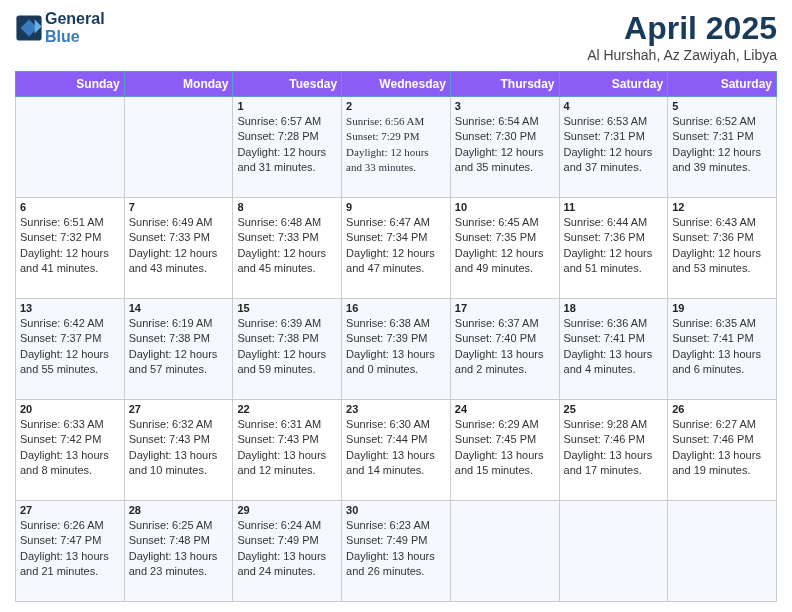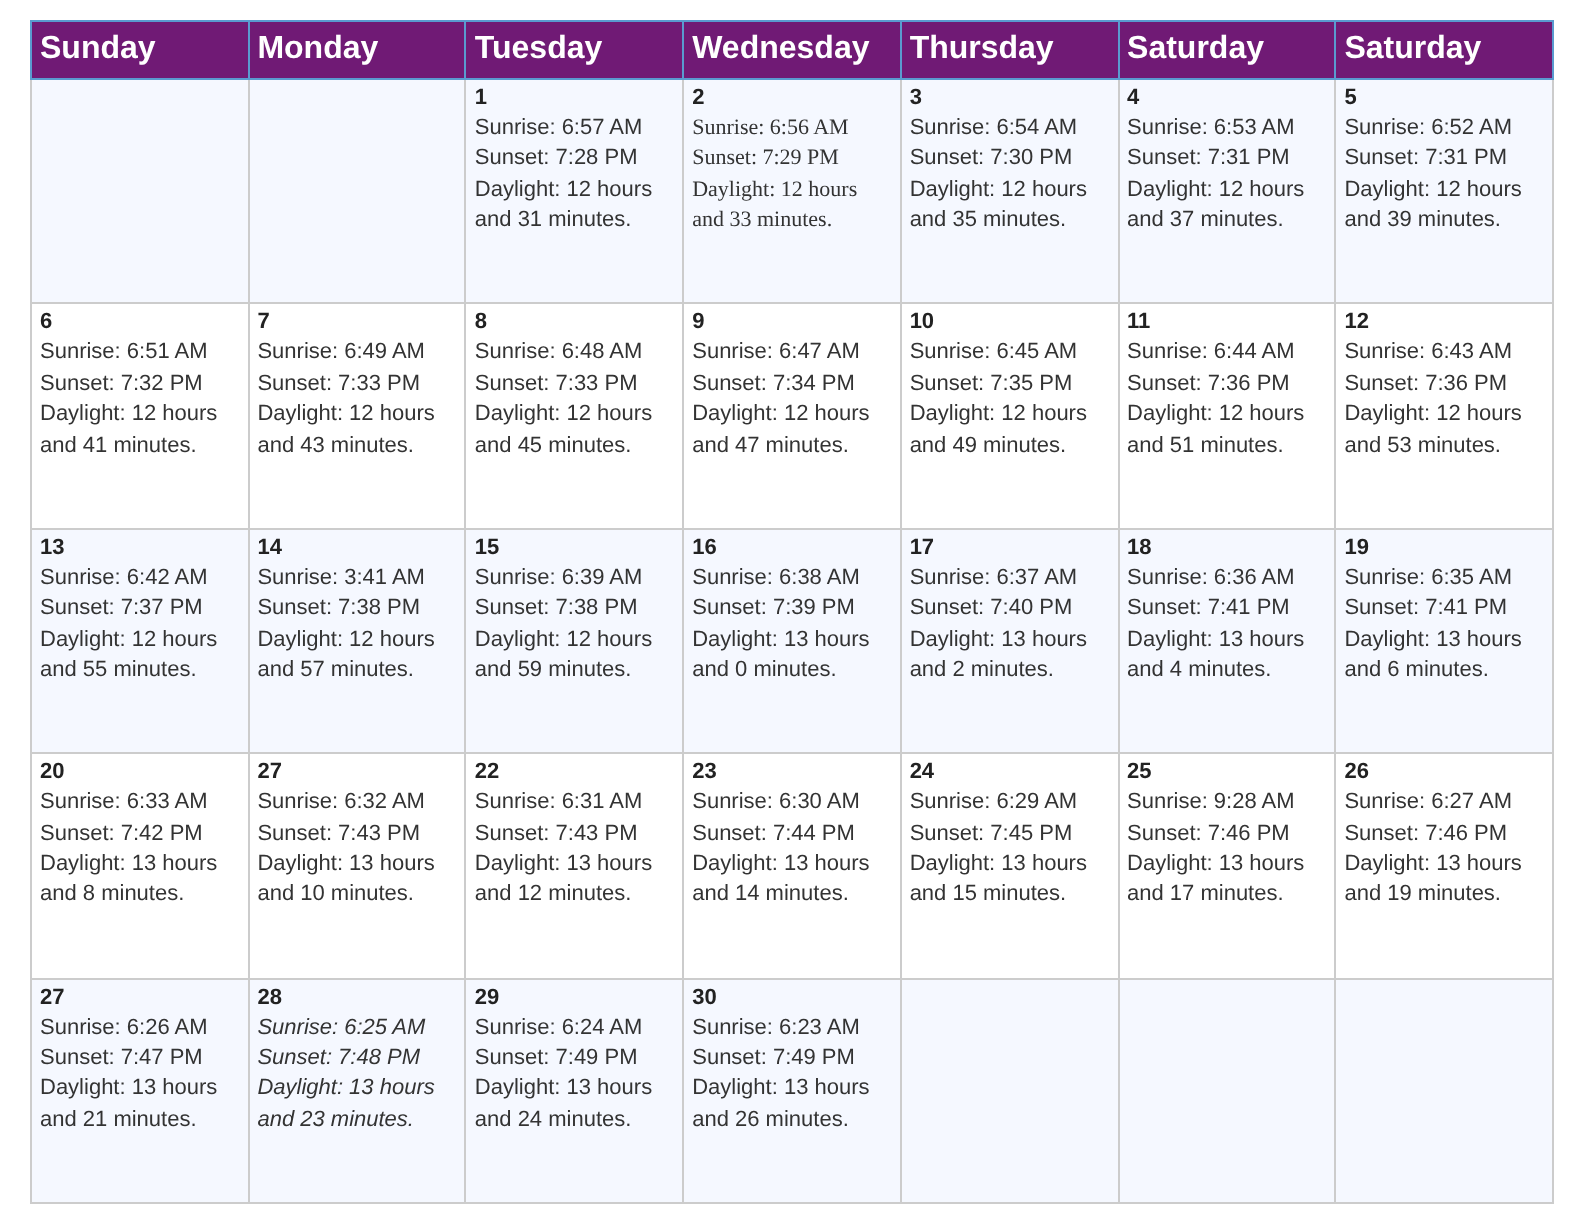--- a/index.html
+++ b/index.html
@@ -51,26 +51,26 @@
       color: #444;
     }
     .calendar {
       flex: 1;
       border: 1px solid #ccc;
       border-collapse: collapse;
       width: 100%;
       table-layout: fixed;
     }
     .calendar th {
-      background: #701a75;
+      background: #8b5cf6;
       color: #fff;
-      font-size: 16px;
+      font-size: 12px;
       font-weight: bold;
       padding: 5px 4px;
-      text-align: left;
+      text-align: right;
       border: 1px solid #5a9ad0;
     }
     .calendar td {
       vertical-align: top;
       border: 1px solid #ccc;
       padding: 3px 4px;
       font-size: 9.5px;
       color: #333;
       height: 80px;
     }
@@ -93,20 +93,37 @@
       background: #fff;
     }
     tr.week-row:nth-child(odd) td {
       background: #f5f8ff;
     }
   </style>
 </head>
 <body>
 
 <div class="page">
+  <div class="header">
+    <div class="logo">
+      <svg class="logo-icon" viewBox="0 0 40 40">
+        <rect x="2" y="2" width="36" height="36" rx="4" fill="#1a3a5c"></rect>
+        <polygon points="20,8 32,20 20,32 8,20" fill="#3a7abf"></polygon>
+        <polygon points="28,8 38,18 28,28" fill="#6ab0e8"></polygon>
+      </svg>
+      <div style="display:flex;flex-direction:column;justify-content:center;">
+        <span class="logo-text" style="font-size:16px;font-weight:bold;color:#1a3a5c;">General</span>
+        <span class="logo-text" style="font-size:16px;font-weight:bold;color:#3a7abf;">Blue</span>
+      </div>
+    </div>
+    <div class="title-block">
+      <div class="month-title">April 2025</div>
+      <div class="location-title">Al Hurshah, Az Zawiyah, Libya</div>
+    </div>
+  </div>
 
   <table class="calendar">
     <thead>
       <tr>
       <th>Sunday</th>
           <th>Monday</th>
           <th>Tuesday</th>
           <th>Wednesday</th>
           <th>Thursday</th>
           <th>Saturday</th>
@@ -207,21 +224,21 @@
         <tr class="week-row">
           <td>
             <span class="day-num">13</span>
             <div class="day-info" style="white-space: pre-line;">Sunrise: 6:42 AM
 Sunset: 7:37 PM
 Daylight: 12 hours
 and 55 minutes.</div>
           </td>
           <td>
             <span class="day-num">14</span>
-            <div class="day-info" style="white-space: pre-line;">Sunrise: 3:41 AM
+            <div class="day-info" style="white-space: pre-line;">Sunrise: 6:19 AM
 Sunset: 7:38 PM
 Daylight: 12 hours
 and 57 minutes.</div>
           </td>
           <td>
             <span class="day-num">15</span>
             <div class="day-info" style="white-space: pre-line;">Sunrise: 6:39 AM
 Sunset: 7:38 PM
 Daylight: 12 hours
 and 59 minutes.</div>
@@ -309,21 +326,21 @@
         <tr class="week-row">
           <td>
             <span class="day-num">27</span>
             <div class="day-info" style="white-space: pre-line;">Sunrise: 6:26 AM
 Sunset: 7:47 PM
 Daylight: 13 hours
 and 21 minutes.</div>
           </td>
           <td>
             <span class="day-num">28</span>
-            <div class="day-info" style="white-space: pre-line; font-style: italic;">Sunrise: 6:25 AM
+            <div class="day-info" style="white-space: pre-line;">Sunrise: 6:25 AM
 Sunset: 7:48 PM
 Daylight: 13 hours
 and 23 minutes.</div>
           </td>
           <td>
             <span class="day-num">29</span>
             <div class="day-info" style="white-space: pre-line;">Sunrise: 6:24 AM
 Sunset: 7:49 PM
 Daylight: 13 hours
 and 24 minutes.</div>

